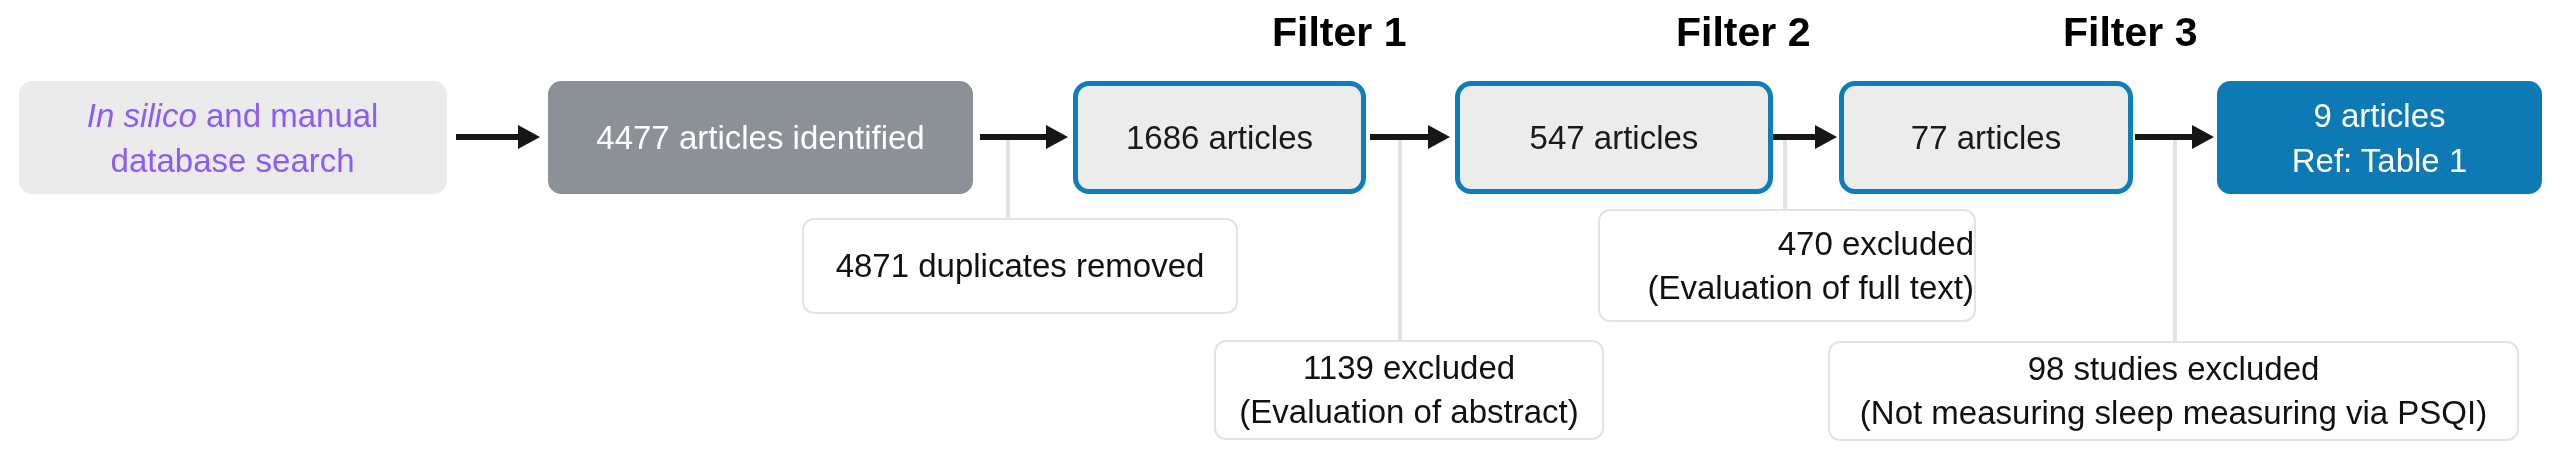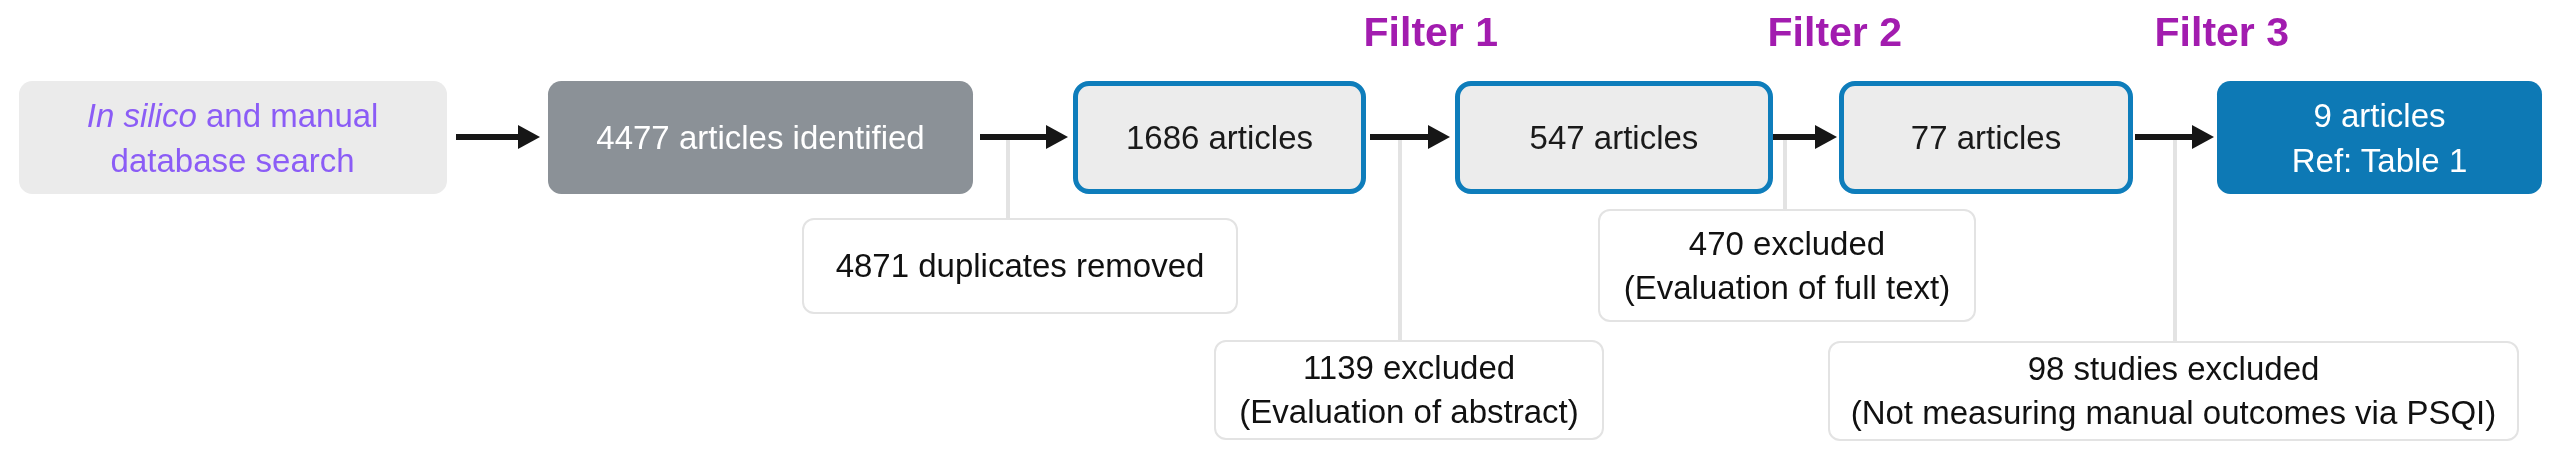--- a/index.html
+++ b/index.html
@@ -32,25 +32,25 @@
   .node-dark    { background: #8b9197; color: #ffffff; }
   .node-outline { background: #ececec; color: #1a1a1a; border: 5.3px solid #0e7dbb; border-radius: 16px; }
   .node-primary { background: #0d79b5; color: #ffffff; }
   .it { font-style: italic; }
 
   
   .filter-label {
     position: absolute;
     top: 8px;
     width: 226px;
-    text-align: right;
+    text-align: left;
     font-size: 41px;
     line-height: 48px;
     font-weight: 600;
-    color: #a21caf;
+    color: #000000;
   }
 
   
   .arrow-line {
     position: absolute;
     top: 134px;
     height: 6px;
     background: #161616;
   }
   .arrow-head {
@@ -149,24 +149,24 @@
 
   <div class="callout" style="left:802px; top:218px; width:436px; height:96px;">
     <div>4871 duplicates removed</div>
   </div>
 
   <div class="callout" style="left:1214px; top:340px; width:390px; height:100px;">
     <div>1139 excluded</div>
     <div>(Evaluation of abstract)</div>
   </div>
 
-  <div class="callout" style="left:1598px; top:209px; width:378px; height:113px;">
+  <div class="callout" style="left:1598px; top:209px; width:378px; height:113px;align-items:flex-end;">
     <div>470 excluded</div>
     <div>(Evaluation of full text)</div>
   </div>
 
   <div class="callout" style="left:1828px; top:341px; width:691px; height:100px;">
     <div>98 studies excluded</div>
-    <div>(Not measuring manual outcomes via PSQI)</div>
+    <div>(Not measuring sleep measuring via PSQI)</div>
   </div>
 
 </div>
 
 
 </body></html>

